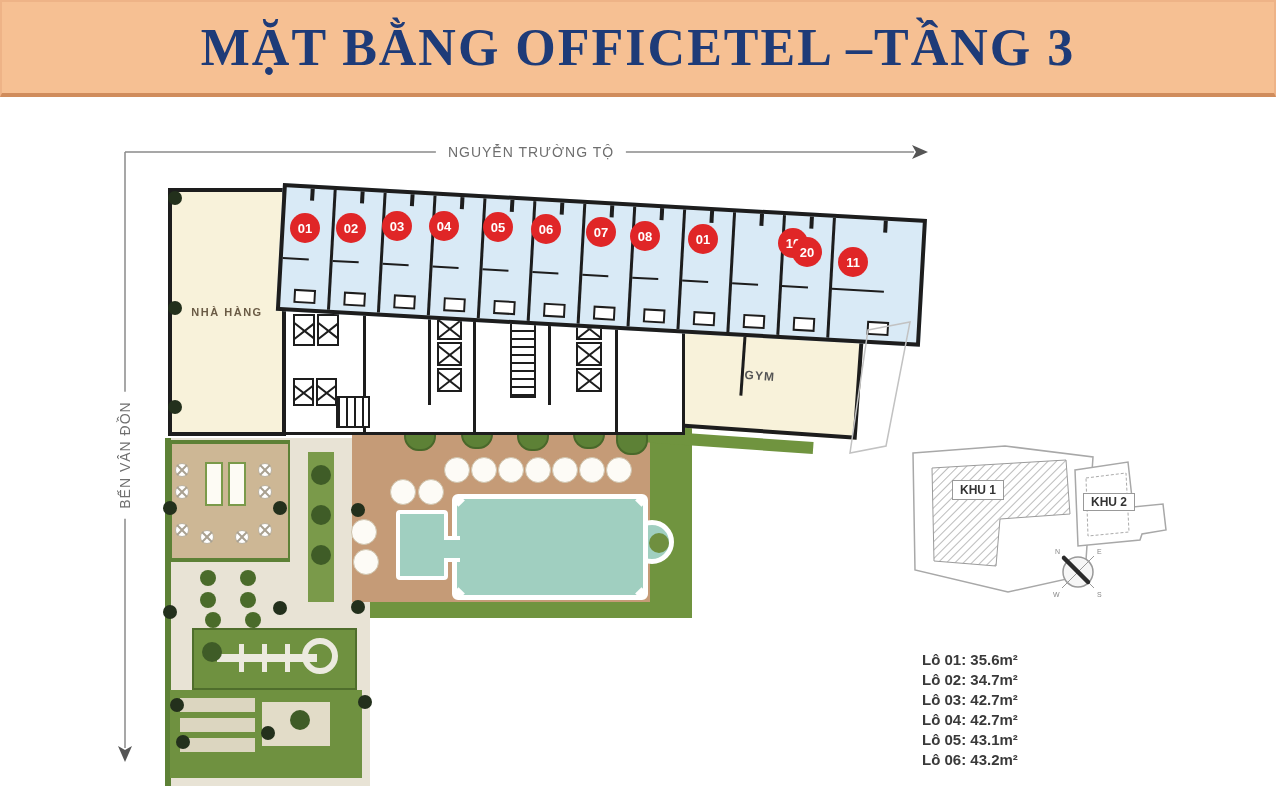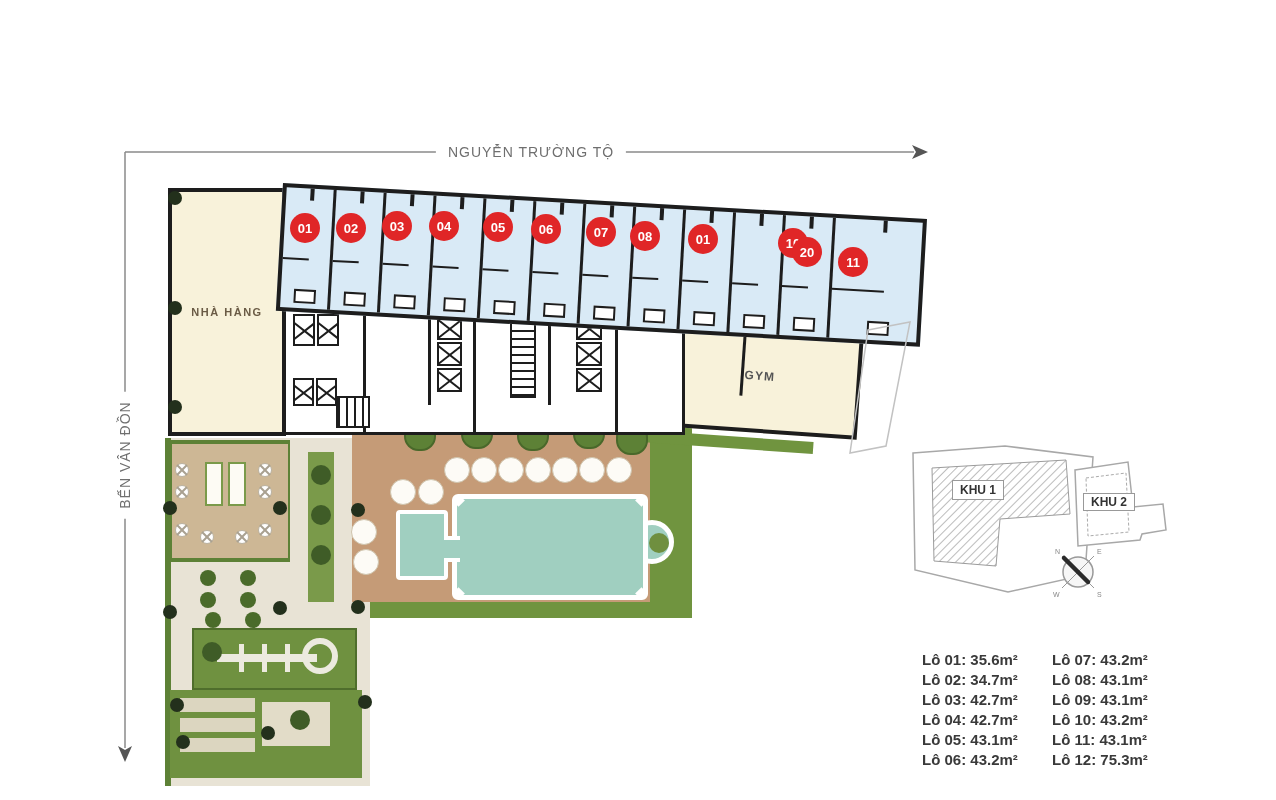--- a/index.html
+++ b/index.html
@@ -132,20 +132,23 @@
   
   .legend-col { position:absolute; z-index:50; }
   .legend-col div { height:20px; line-height:20px; font-size:15px; font-weight:700;
                     color:#3a3a3a; white-space:nowrap; }
 </style>
 </head>
 <body>
 
 <div class="stage">
 
+  <header class="banner">
+    <h1>MẶT BẰNG OFFICETEL –TẦNG 3</h1>
+  </header>
 
   <div class="plan">
 
     <div class="abs z-base garden-base"></div>
     <div class="abs z-base cafe"></div>
     <div class="abs planter" style="left:205px;top:362px;width:18px;height:44px;z-index:8;"></div>
     <div class="abs planter" style="left:228px;top:362px;width:18px;height:44px;z-index:8;"></div>
     <div class="abs z-base promenade"></div>
     <div class="abs prom-strip" style="z-index:8;"></div>
     <div class="abs z-base plaza"></div>
@@ -384,23 +387,15 @@
     <div class="khu-label" style="left:1083px;top:393px;width:52px;height:18px;">KHU 2</div>
 
     <div class="legend-col" style="left:922px;top:550px;">
       <div>Lô 01: 35.6m²</div>
       <div>Lô 02: 34.7m²</div>
       <div>Lô 03: 42.7m²</div>
       <div>Lô 04: 42.7m²</div>
       <div>Lô 05: 43.1m²</div>
       <div>Lô 06: 43.2m²</div>
     </div>
-    <div class="legend-col" style="left:1052px;top:550px;">
-      <div>Lô 07: 43.2m²</div>
-      <div>Lô 08: 43.1m²</div>
-      <div>Lô 09: 43.1m²</div>
-      <div>Lô 10: 43.2m²</div>
-      <div>Lô 11: 43.1m²</div>
-      <div>Lô 12: 75.3m²</div>
-    </div>
 
   </div>
 </div>
 
 </body></html>

